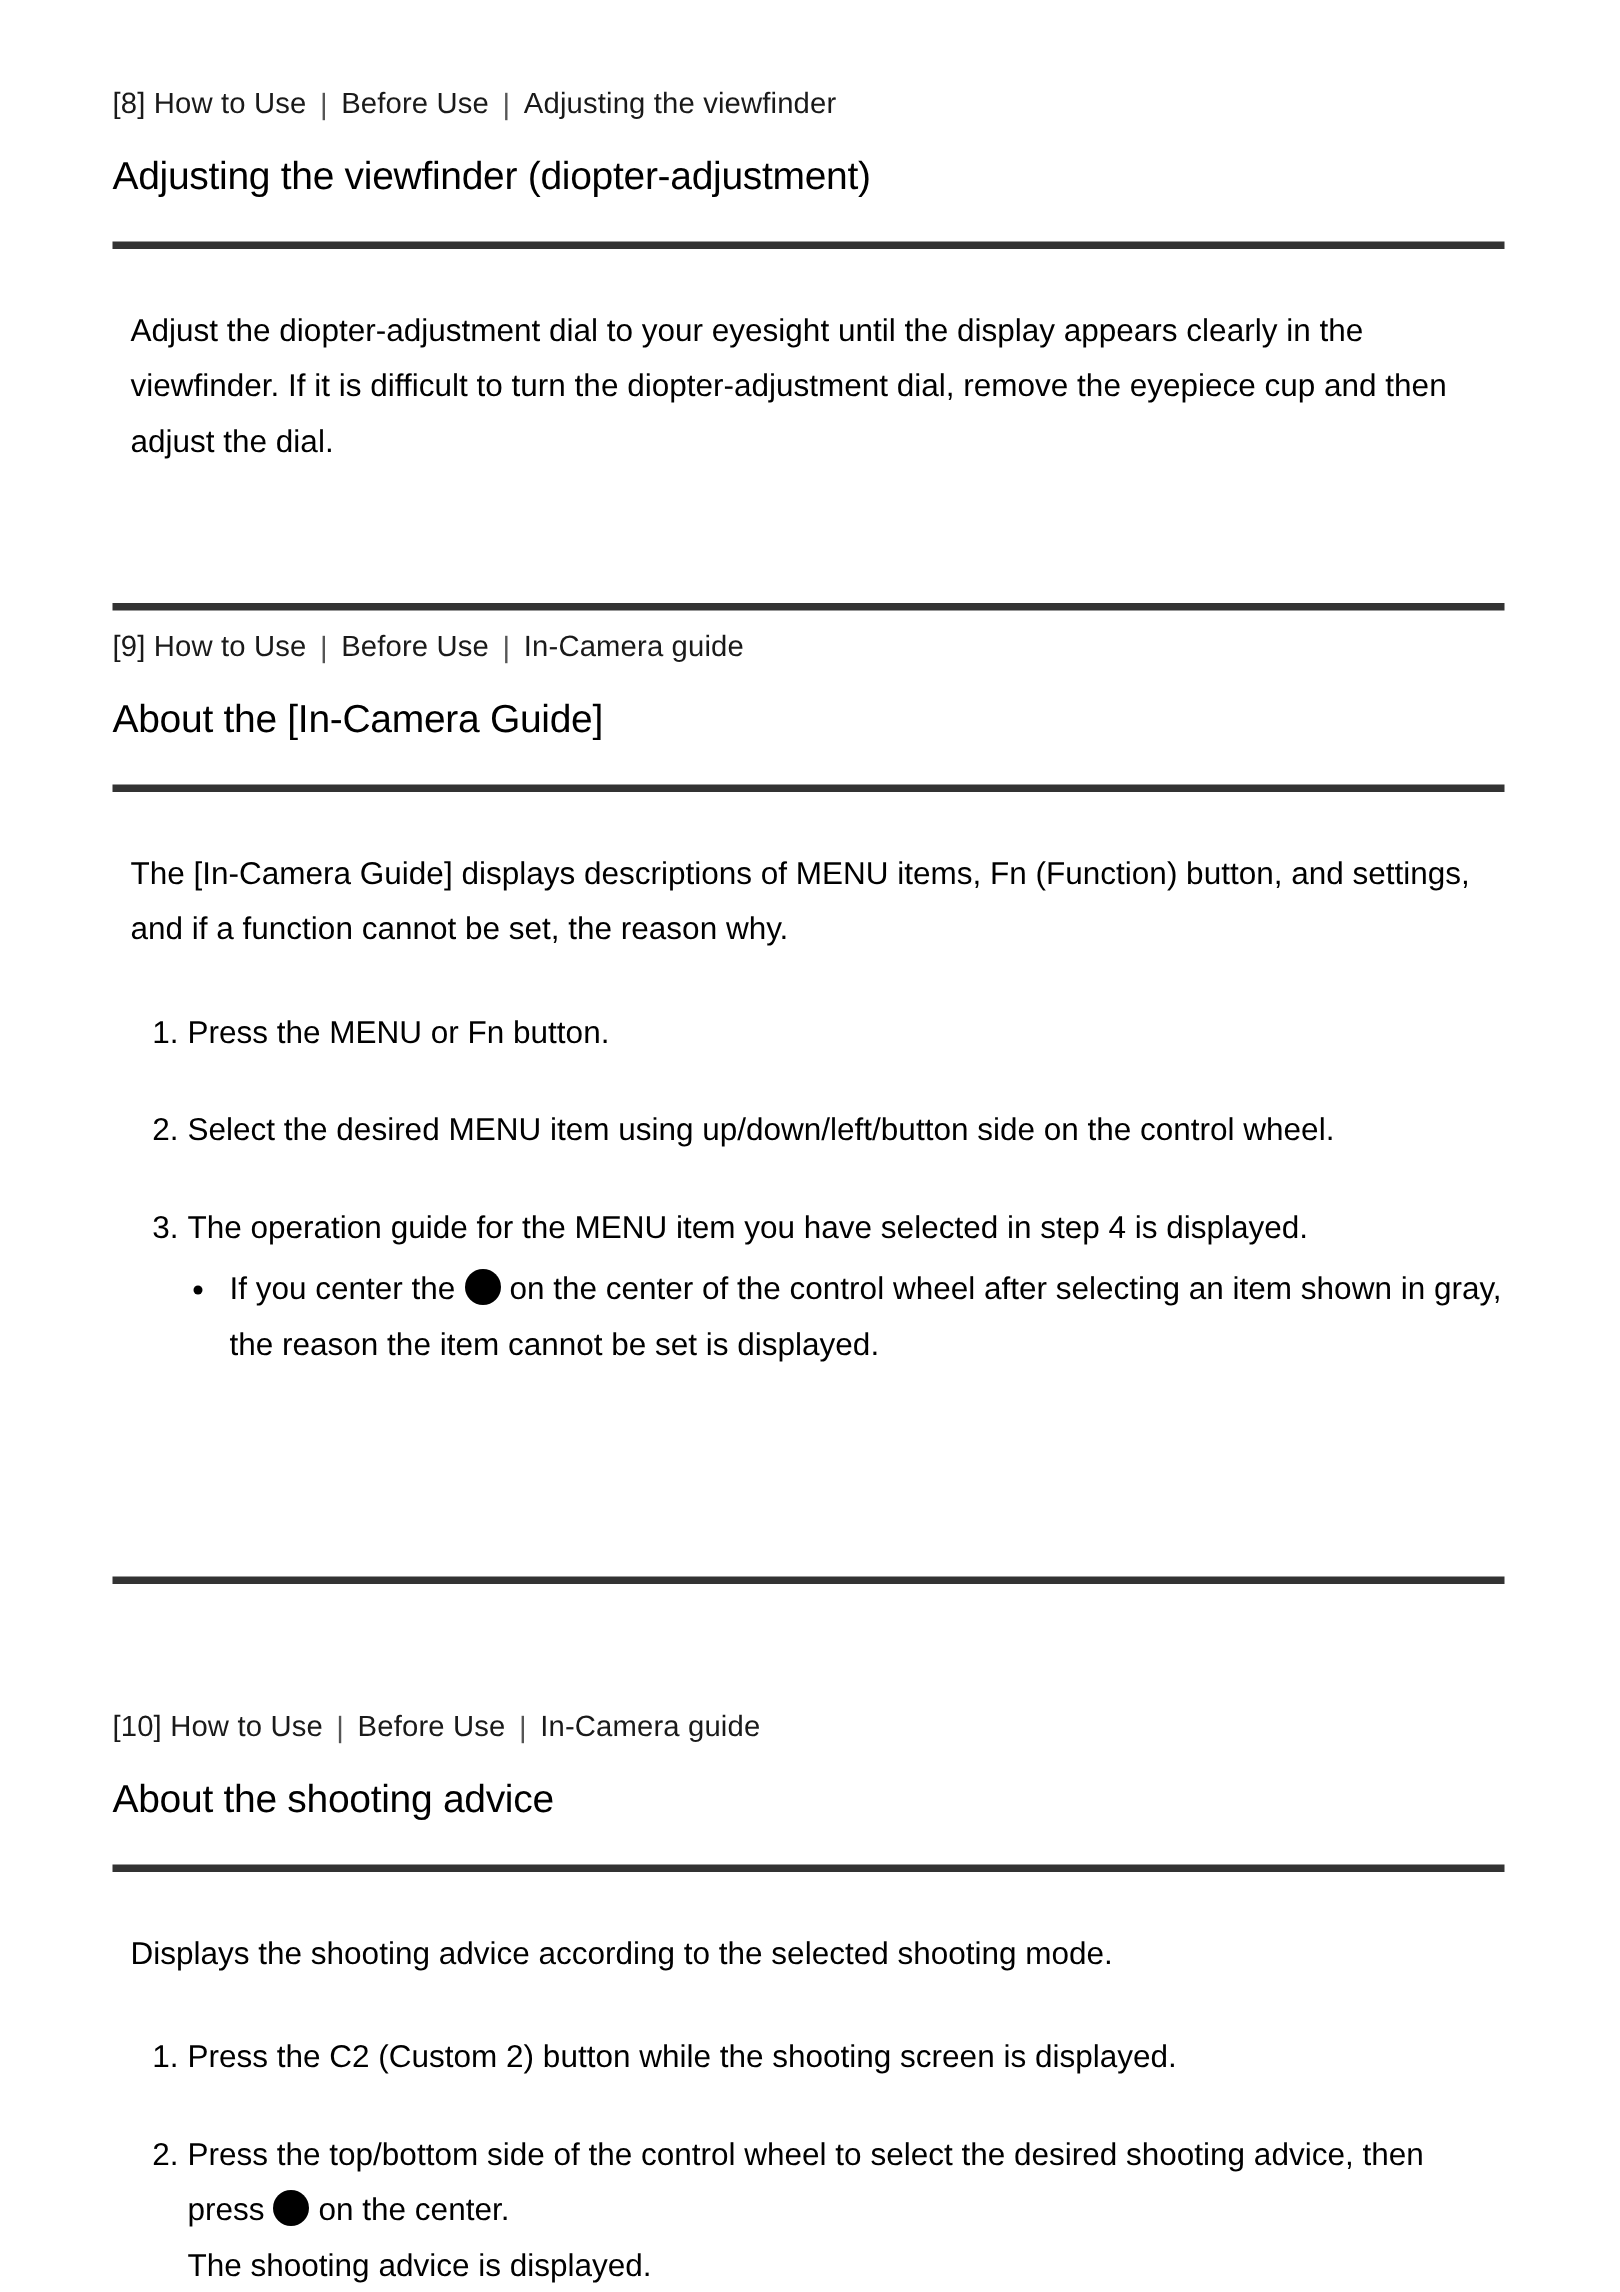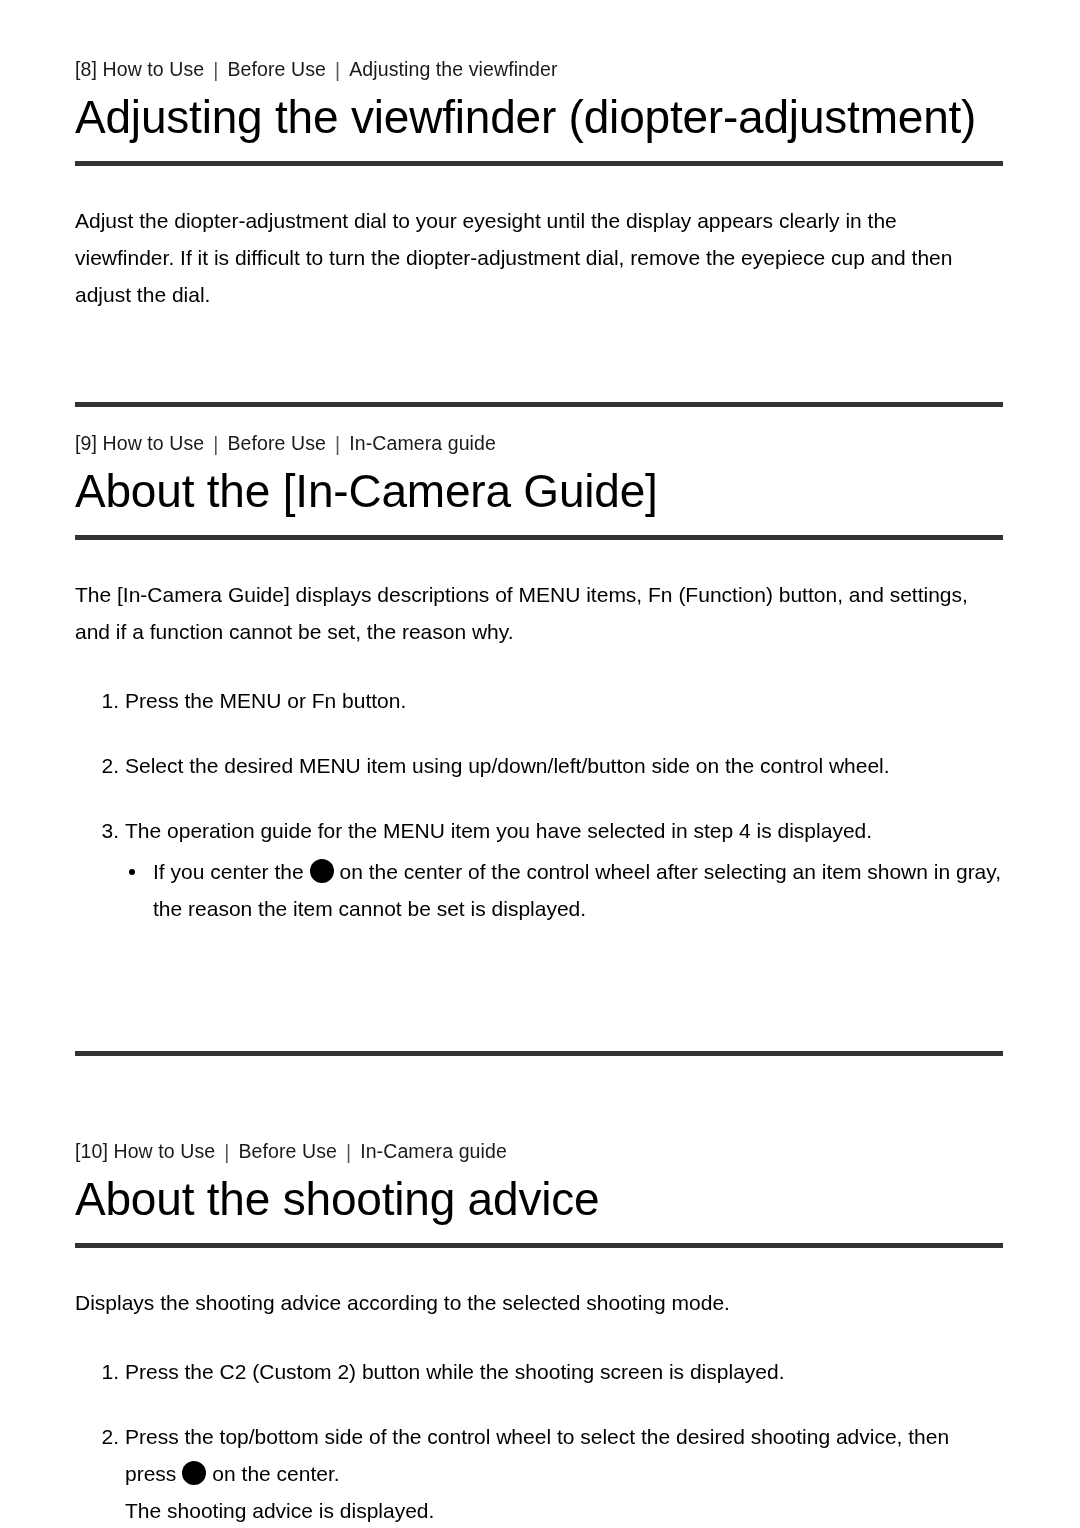--- a/index.html
+++ b/index.html
@@ -38,21 +38,21 @@
     display: inline;
   }
   .breadcrumb .sep {
     display: inline-block;
     color: #555555;
     font-weight: 300;
     padding: 0 9px;
     transform: translateY(1px);
   }
   .section-title {
-    font-size: 46px;
+    font-size: 26px;
     line-height: 46px;
     font-weight: 400;
     color: #000000;
     margin: 12px 0 0 0;
     letter-spacing: -0.2px;
     white-space: nowrap;
   }
   .rule-heavy {
     height: 5px;
     background: #333333;
@@ -63,21 +63,21 @@
     height: 5px;
     background: #333333;
     width: 928px;
   }
 
   
   .para {
     font-size: 21px;
     line-height: 37px;
     color: #000000;
-    margin: 0;
+    margin: 12px;
     max-width: 920px;
   }
   .intro {
     margin-top: 36px;
   }
 
   
   ol.steps {
     list-style: none;
     margin: 0;
@@ -134,21 +134,21 @@
     width: 24px;
     height: 24px;
     border-radius: 50%;
     background: #000000;
     vertical-align: -4px;
     margin: 0 6px;
   }
 
   
   #section-8  { position: absolute; left: 75px; top: 56px;   width: 930px; }
-  #section-9  { position: absolute; left: 75px; top: 430px;  width: 930px; }
+  #section-9  { position: absolute; left: 75px; top: 418px;  width: 930px; }
   #section-10 { position: absolute; left: 75px; top: 1138px; width: 930px; }
   #divider-1  { position: absolute; left: 75px; top: 402px;  width: 928px; }
   #divider-2  { position: absolute; left: 75px; top: 1051px; width: 928px; }
 </style>
 </head>
 <body>
 
 <div class="page">
 
   <div class="section" id="section-8">

